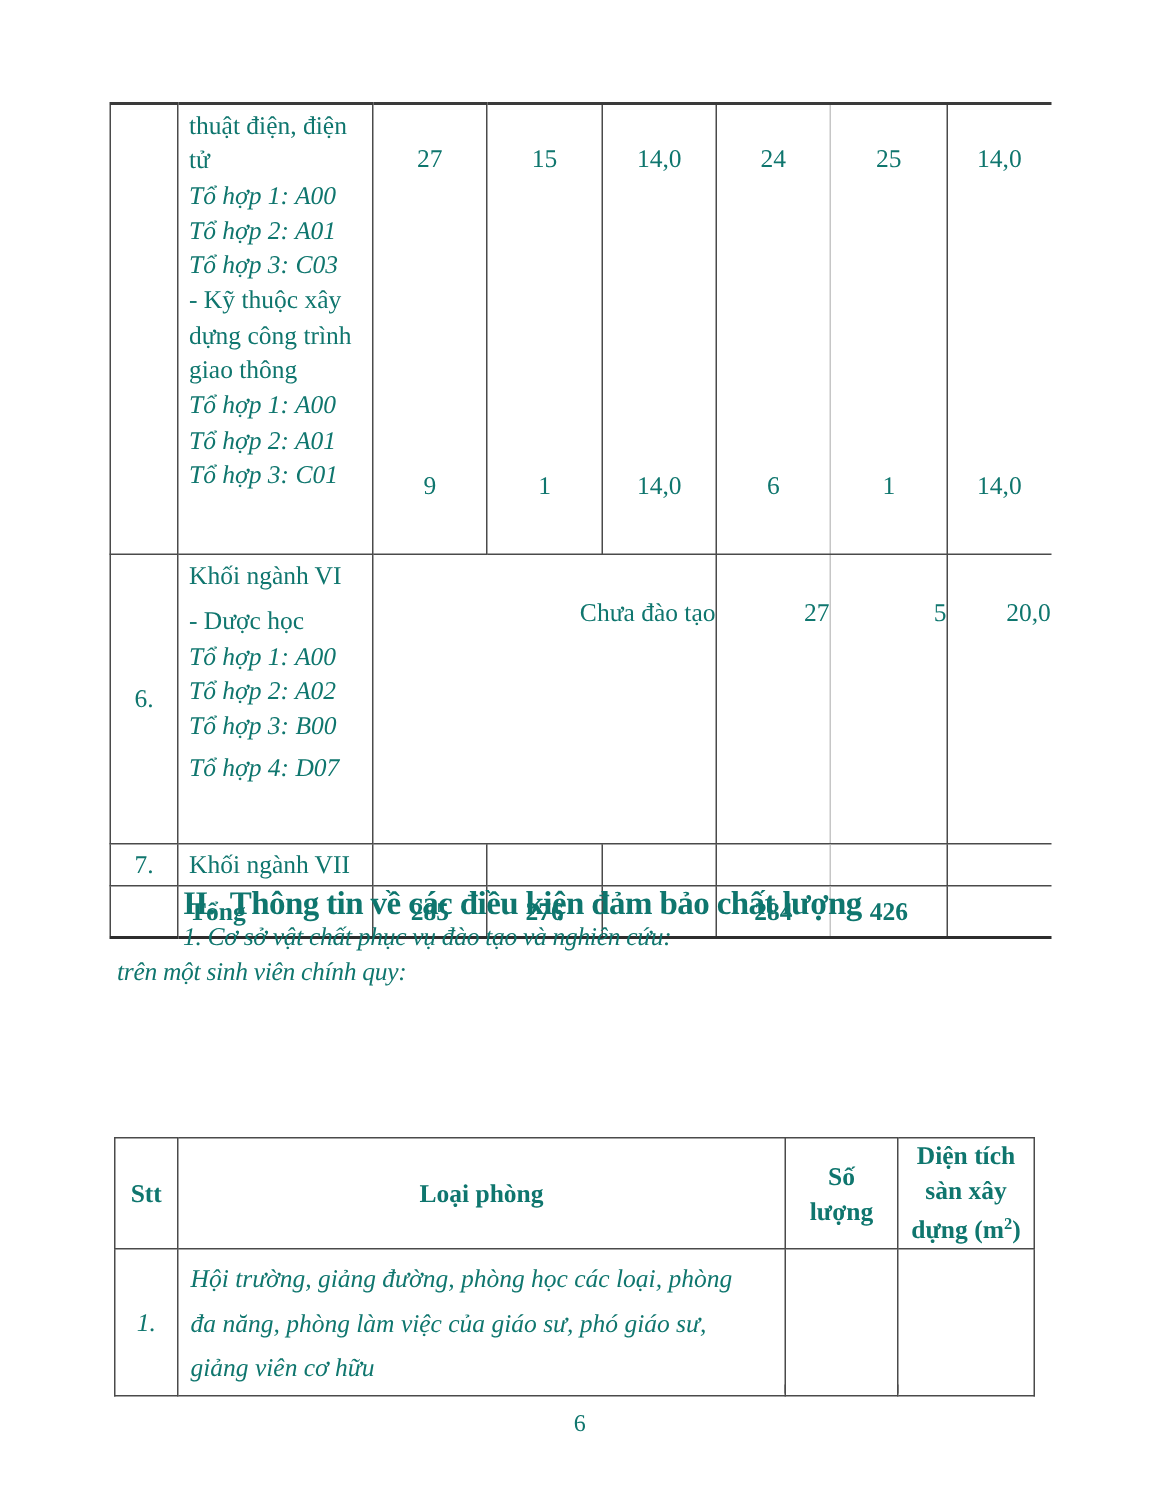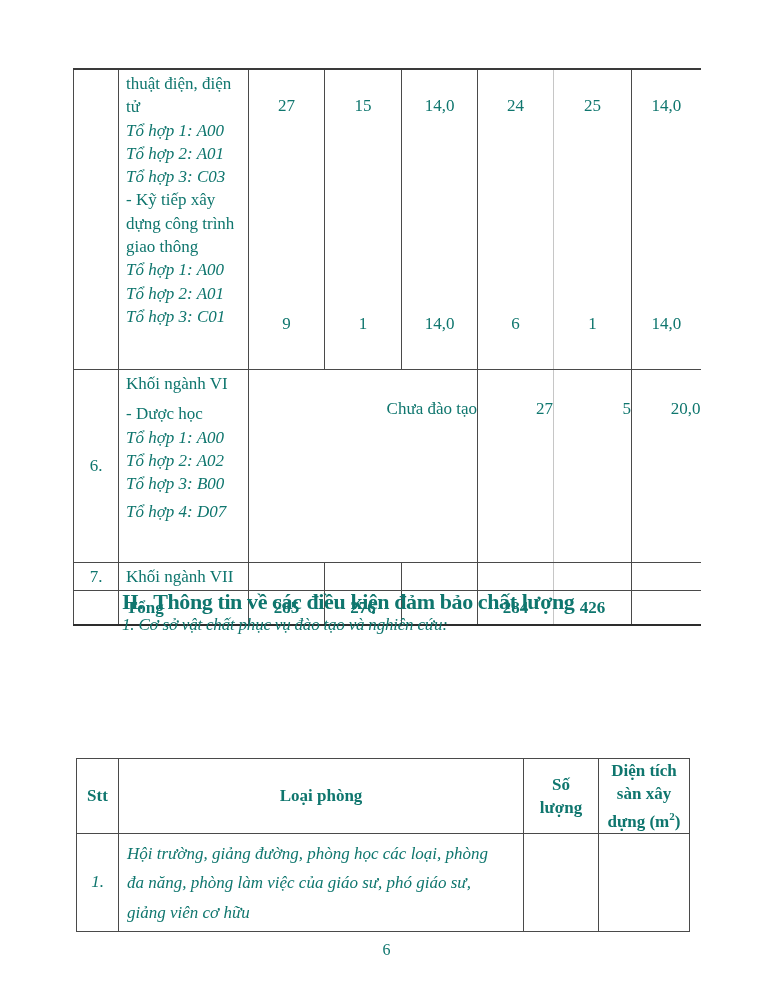--- a/index.html
+++ b/index.html
@@ -74,21 +74,21 @@
     </colgroup>
     <tbody>
         <tr class="ra">
       <td class="sttc"></td>
       <td class="namec">
         <div class="ln">thuật điện, điện</div>
         <div class="ln">tử</div>
         <div class="ln it">Tổ hợp 1: A00</div>
         <div class="ln it">Tổ hợp 2: A01</div>
         <div class="ln it">Tổ hợp 3: C03</div>
-        <div class="ln">- Kỹ tiếp xây</div>
+        <div class="ln">- Kỹ thuộc xây</div>
         <div class="ln">dựng công trình</div>
         <div class="ln">giao thông</div>
         <div class="ln it">Tổ hợp 1: A00</div>
         <div class="ln it">Tổ hợp 2: A01</div>
         <div class="ln it">Tổ hợp 3: C01</div>
       </td>
       <td class="numcell">
         <div class="topv">27</div>
         <div class="botv">9</div>
       </td>
@@ -147,20 +147,21 @@
       <td class="sttc lightR">284</td>
       <td class="sttc lightL">426</td>
       <td class="sttc last"></td>
     </tr>
   </tbody>
     </table>
 
   <div class="sect">
     <div class="sline ind hd">II.  Thông tin về các điều kiện đảm bảo chất lượng</div>
     <div class="sline ind it">1. Cơ sở vật chất phục vụ đào tạo và nghiên cứu:</div>
+    <div class="sline ind2 it">trên một sinh viên chính quy:</div>
   </div>
 
   <table class="t2">
     <colgroup>
       <col style="width:42px">
         <col style="width:405px">
         <col style="width:75px">
         <col style="width:91px">
     </colgroup>
     <tbody>

